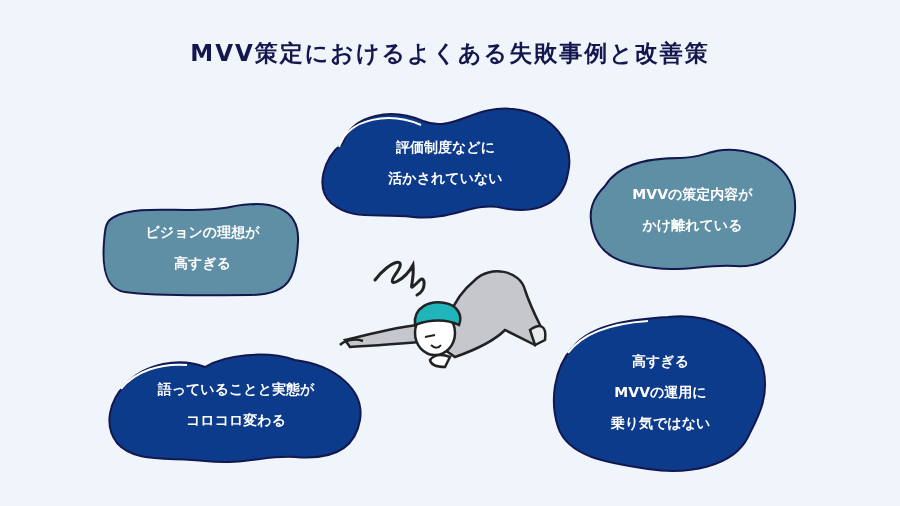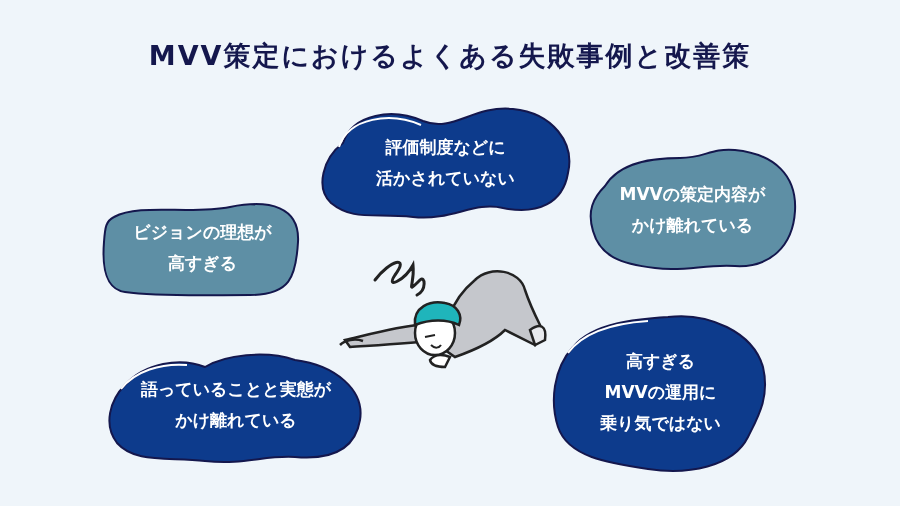--- a/index.html
+++ b/index.html
@@ -4,32 +4,32 @@
   <style>
     html, body { margin: 0; padding: 0; }
     body {
       width: 900px; height: 506px; overflow: hidden;
       background: #eff5fa;
       font-family: "DejaVu Sans", "Liberation Sans", sans-serif;
       position: relative;
     }
     .title {
       position: absolute; left: 0; top: 38px; width: 900px;
-      text-align: center; font-size: 27px; font-weight: bold;
+      text-align: center; font-size: 23px; font-weight: bold;
       color: #14174d; letter-spacing: 2px;
     }
     .cloud {
       position: absolute;
     }
     .cloud svg { position: absolute; left: 0; top: 0; overflow: visible; }
     .cloud .label {
       position: absolute; left: 0; top: 0; width: 100%; height: 100%;
       display: flex; align-items: center; justify-content: center;
       text-align: center; color: #ffffff; font-weight: bold;
-      font-size: 17px; line-height: 31px; white-space: pre-line;
+      font-size: 14px; line-height: 31px; white-space: pre-line;
     }
     .figure { position: absolute; left: 335px; top: 245px; width: 225px; height: 135px; }
   </style>
 </head>
 <body>
 
 <div class="title">MVV策定におけるよくある失敗事例と改善策</div>
 
 <div class="cloud" style="left:313px;top:103px;width:265px;height:120px;">
   <svg width="265" height="120" viewBox="0 0 265 120">
@@ -55,21 +55,21 @@
   <div class="label">MVVの策定内容が
 かけ離れている</div>
 </div>
 
 <div class="cloud" style="left:105px;top:345px;width:262px;height:120px;">
   <svg width="262" height="120" viewBox="0 0 262 120">
     <path d="M20,40 C40,18 75,12 100,22 C120,10 160,5 190,15 C230,20 260,45 255,75 C250,105 225,115 190,112 C160,110 140,120 100,116 C60,112 30,118 12,98 C-2,80 5,55 20,40 Z" fill="#0d3b8c" stroke="#14174d" stroke-width="2"></path>
     <path d="M16,44 C30,26 56,18 82,20" fill="none" stroke="#ffffff" stroke-width="2"></path>
   </svg>
   <div class="label">語っていることと実態が
-かけ離れている</div>
+コロコロ変わる</div>
 </div>
 
 <div class="cloud" style="left:548px;top:307px;width:225px;height:170px;">
   <svg width="225" height="170" viewBox="0 0 225 170">
     <path d="M25,40 C45,15 90,12 120,10 C160,5 205,25 215,60 C222,90 210,110 200,130 C185,160 140,168 100,162 C60,156 20,150 10,120 C2,95 5,62 25,40 Z" fill="#0d3b8c" stroke="#14174d" stroke-width="2"></path>
     <path d="M20,46 C36,24 70,16 100,14" fill="none" stroke="#ffffff" stroke-width="2"></path>
   </svg>
   <div class="label">高すぎる
 MVVの運用に
 乗り気ではない</div>

